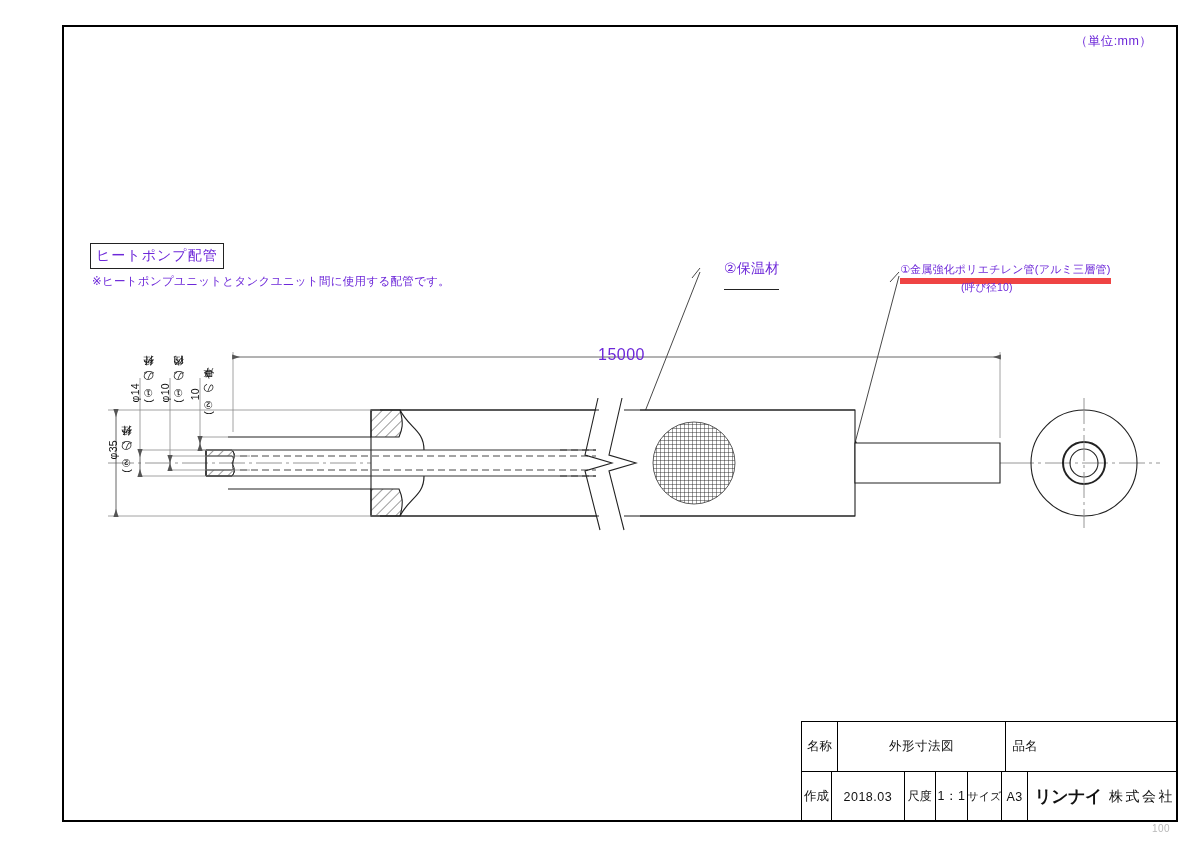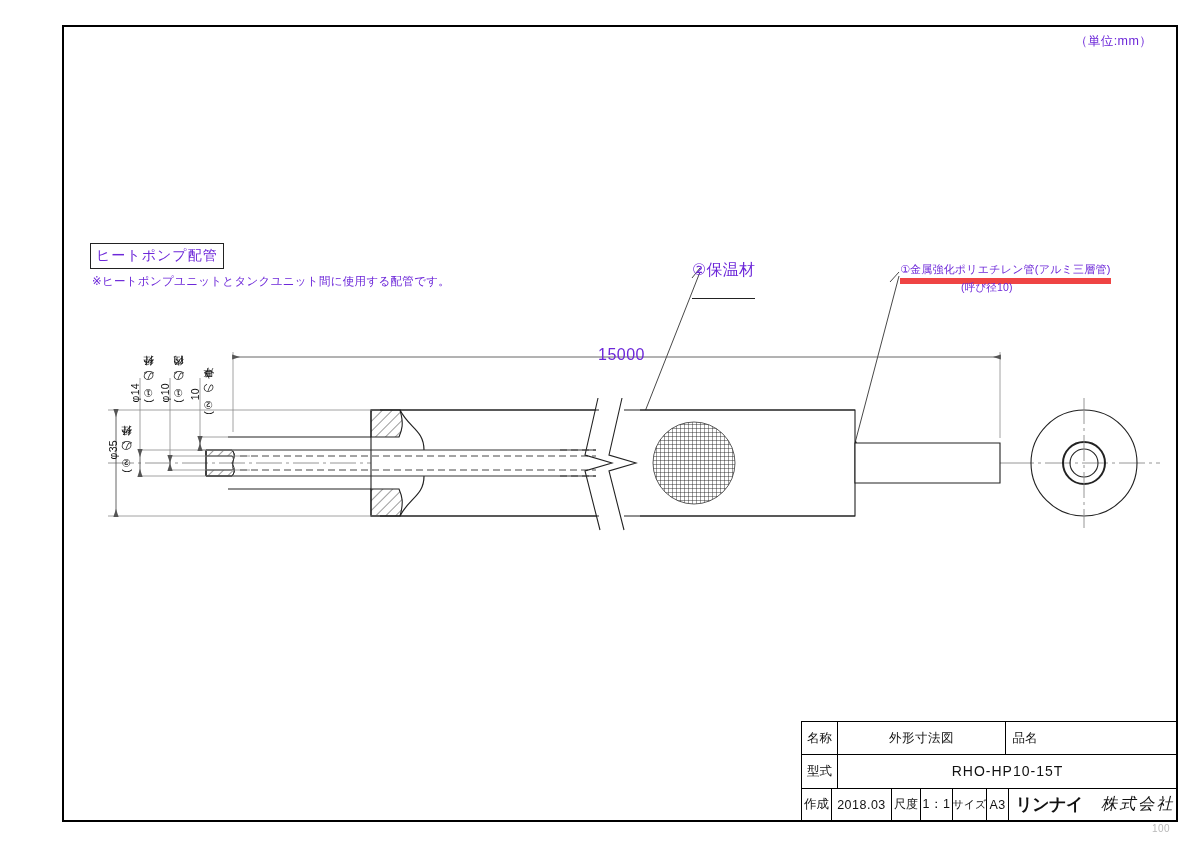--- a/index.html
+++ b/index.html
@@ -54,26 +54,26 @@
     padding: 2px 5px 3px 5px;
     letter-spacing: 1px;
   }
   .sub-note {
     left: 92px;
     top: 274px;
     font-size: 11.5px;
     letter-spacing: 0.3px;
   }
   .callout-a-head {
-    left: 692px;
+    left: 724px;
     top: 259px;
-    font-size: 16px;
+    font-size: 14px;
     letter-spacing: 0.2px;
     border-bottom: 1px solid #222;
-    padding-bottom: 17px;
+    padding-bottom: 11px;
   }
   .callout-a-list {
     left: 703px;
     top: 275px;
     font-size: 10.5px;
     letter-spacing: 0.2px;
     line-height: 1.42;
   }
   .callout-b-head {
     left: 900px;
@@ -149,31 +149,30 @@
   .c-key { width: 36px; font-size: 12.5px; letter-spacing: 0px; }
   .c-name { width: 168px; }
   .c-key2 { width: 38px; letter-spacing: 0px; }
   .c-prod { flex: 1; font-size: 12.5px; }
   .c-model { flex: 1; font-size: 14px; letter-spacing: 1px; }
   .c-date { width: 90px; font-size: 12.5px; }
   .c-scalekey { width: 38px; font-size: 12px; letter-spacing: 0px;}
   .c-scaleval { width: 32px; font-size: 12.5px; }
   .c-sizekey { width: 34px; font-size: 11px; letter-spacing: 0px;}
   .c-sizeval { width: 32px; font-size: 12.5px; }
-  .c-brand { flex: 1; justify-content: flex-start; padding-left: 6px; gap: 18px; }
+  .c-brand { flex: 1; justify-content: flex-start; padding-left: 6px; gap: 7px; }
   .brand-mark {
     font-size: 17px;
     font-weight: bold;
     letter-spacing: -0.5px;
     font-family: "DejaVu Sans", "Liberation Sans", sans-serif;
   }
   .brand-co {
-    font-size: 16px;
+    font-size: 14px;
     letter-spacing: 2.5px;
-    font-style: italic;
   }
 </style>
 </head>
 <body>
 
 <div id="sheet">
 
   <div class="frame"></div>
 
   <svg id="vec" viewBox="0 0 1200 849" xmlns="http://www.w3.org/2000/svg">
@@ -336,24 +335,20 @@
   <div class="vlabel rot" style="left:189px; top:388px;">10</div>
   <div class="vlabel rot" style="left:201px; top:370px;">(②の厚さ)</div>
 
   <div class="tblock">
     <div class="trow">
       <div class="tcell c-key">名称</div>
       <div class="tcell c-name">外形寸法図</div>
       <div class="tcell c-key2">品名</div>
     </div>
     <div class="trow">
-      <div class="tcell c-key">型式</div>
-      <div class="tcell c-model">RHO-HP10-15T</div>
-    </div>
-    <div class="trow">
       <div class="tcell c-key">作成</div>
       <div class="tcell c-date">2018.03</div>
       <div class="tcell c-scalekey">尺度</div>
       <div class="tcell c-scaleval">1：1</div>
       <div class="tcell c-sizekey">サイズ</div>
       <div class="tcell c-sizeval">A3</div>
       <div class="tcell c-brand">
         <span class="brand-mark">リンナイ</span>
         <span class="brand-co">株式会社</span>
       </div>

